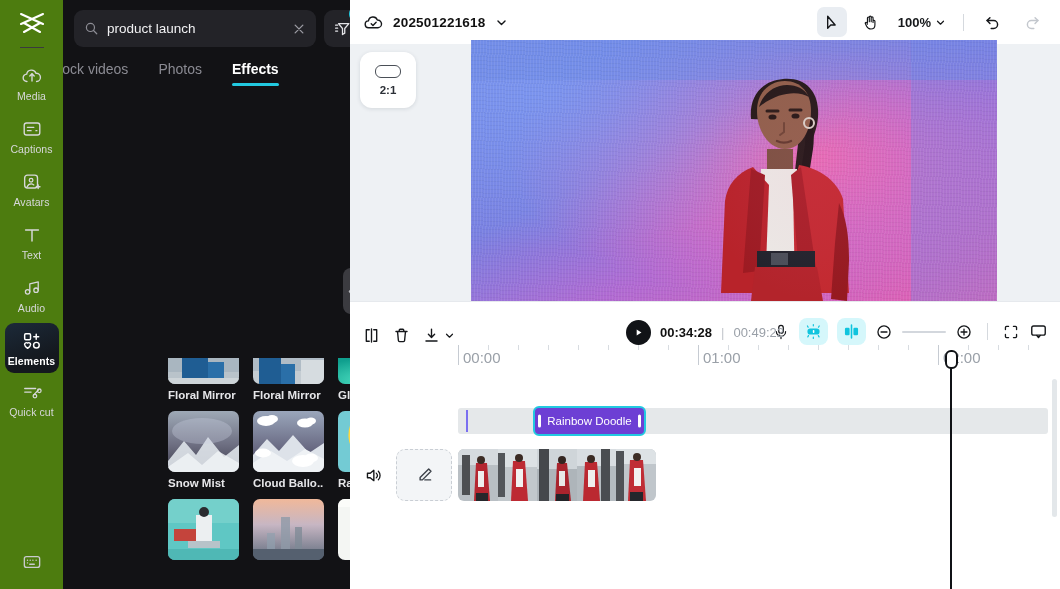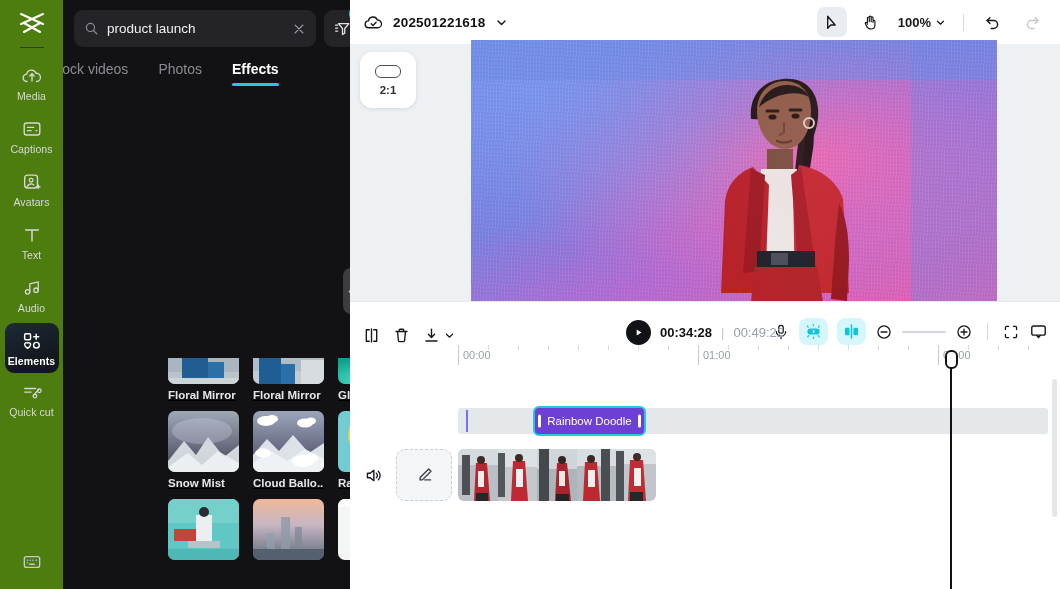--- a/index.html
+++ b/index.html
@@ -78,21 +78,21 @@
   }
   .empty-state {
     position: absolute; top: 170px; left: 0; right: 0;
     display: flex; flex-direction: column; align-items: center; gap: 16px;
   }
   .empty-text {
     width: 132px; font-size: 13.5px; color: #9a9aa2; line-height: 22px; text-align: left;
   }
   .grid {
     position: absolute; top: 358px; left: 0; width: 287px;
-    display: flex; gap: 14px; padding-left: 105px; text-decoration: underline;
+    display: flex; gap: 14px; padding-left: 105px;
   }
   .grid-col { width: 71px; flex: 0 0 71px; }
   .cell { margin-bottom: 9px; }
   .thumb {
     width: 71px; height: 61px; border-radius: 7px; overflow: hidden;
     position: relative; background: #2a2a30;
   }
   .cell.partial-top .thumb { height: 26px; border-radius: 0 0 7px 7px; }
   .cell-label {
     font-size: 11.5px; color: #e6e6e9; font-weight: 700;
@@ -176,21 +176,21 @@
   }
   .zoom-slider { display: flex; align-items: center; gap: 8px; }
   .zs-track { width: 44px; height: 2px; background: #d3d7dd; border-radius: 2px; cursor: pointer; }
 
   .tl-body { flex: 1; background: #fff; position: relative; overflow: hidden; }
   .ruler { height: 26px; position: relative; border-bottom: 0; }
   .tick { position: absolute; top: 0; width: 1px; background: #d8dce1; }
   .tick.major { height: 20px; background: #c6cbd2; }
   .tick.minor { height: 5px; }
   .tick-label {
-    position: absolute; top: 4px; font-size: 11px; color: #9aa0a8;
+    position: absolute; top: 4px; font-size: 15px; color: #9aa0a8;
     font-variant-numeric: tabular-nums; padding-left: 5px;
   }
   .track-effect {
     position: absolute; left: 108px; right: 12px; top: 63px; height: 26px;
     background: #e5e8ea; border-radius: 3px;
   }
   .effect-startline { position: absolute; left: 8px; top: 2px; width: 2px; height: 22px; background: #7a6ff0; }
   .clip-effect {
     position: absolute; top: 61px; height: 30px; border-radius: 6px;
     background: #6d3fd4; border: 2.5px solid #22c9e0;

